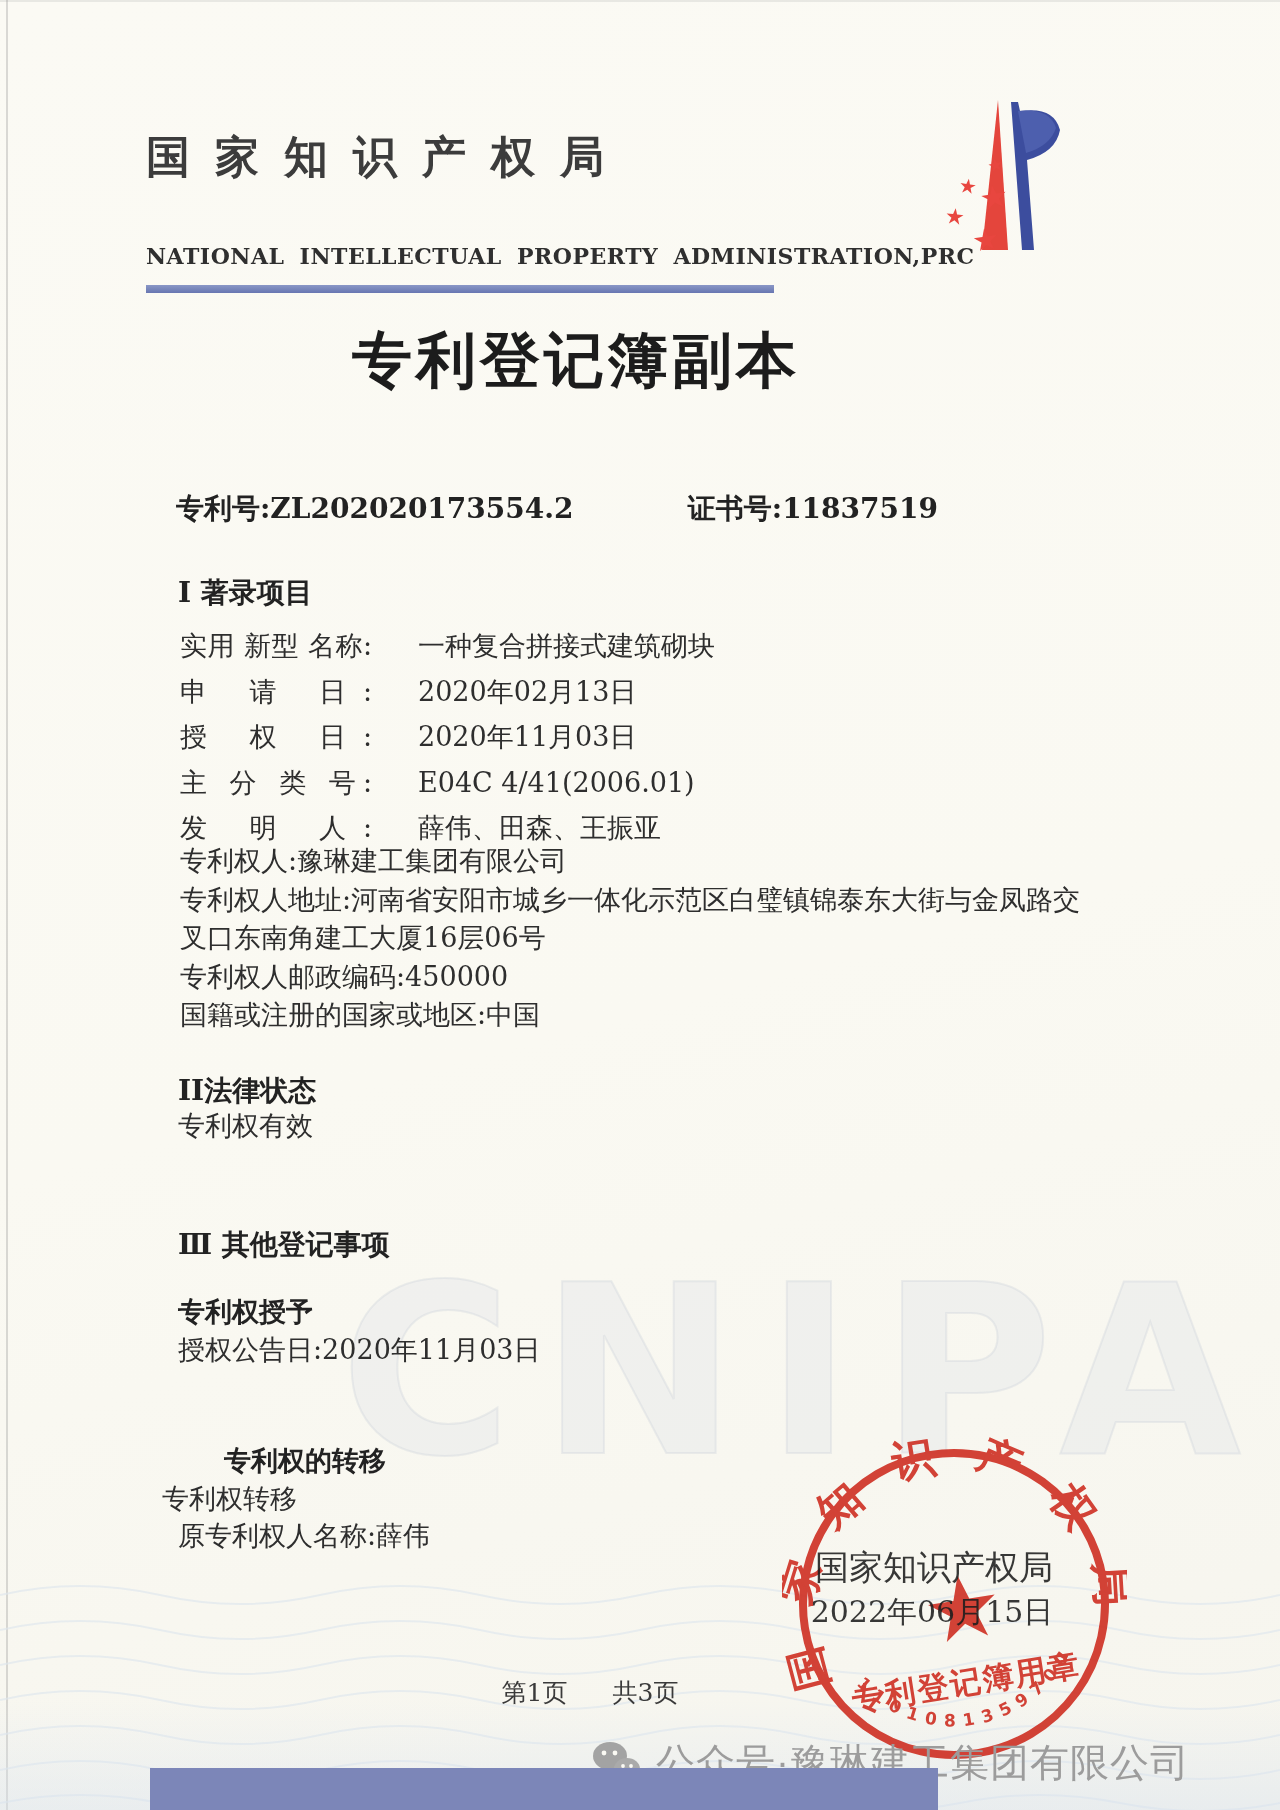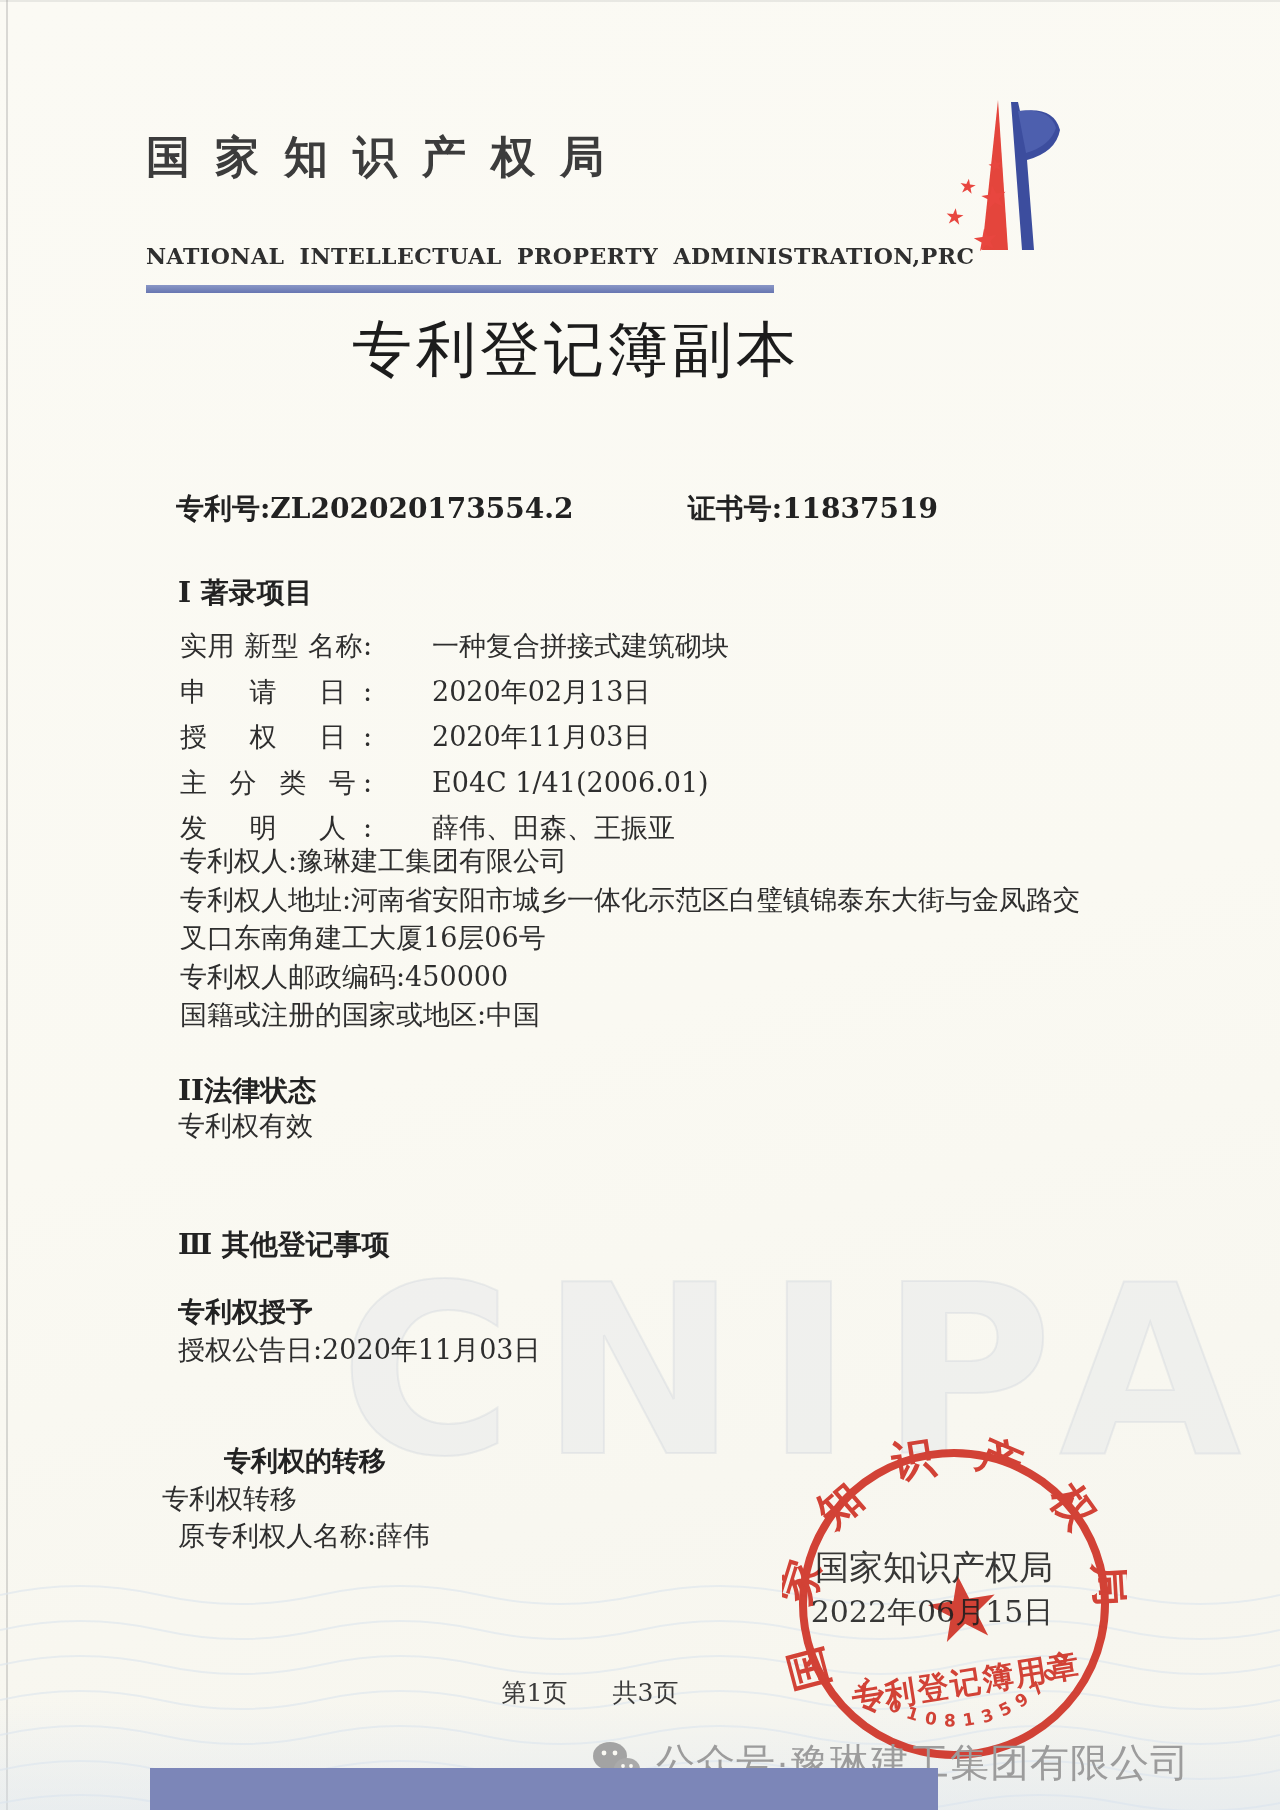--- a/index.html
+++ b/index.html
@@ -13,31 +13,31 @@
   .scan-edge-left { position:absolute; left:6px; top:0; width:2px; height:1810px; background:rgba(130,130,130,.28); }
   .scan-edge-top { position:absolute; left:0; top:0; width:1280px; height:2px; background:rgba(150,150,150,.18); }
 
   
   .agency-cn { position:absolute; left:146px; top:128px; font-size:44px; font-weight:700; letter-spacing:25px; color:#3c3c3c; white-space:nowrap; }
   .agency-en { position:absolute; left:146px; top:243px; font-size:22px; font-weight:700; letter-spacing:.5px; word-spacing:7px; color:#2f2f2f; white-space:nowrap; }
   .blue-rule { position:absolute; left:146px; top:285px; width:628px; height:8px; background:linear-gradient(#8a97c6,#6776b1); }
   .logo { position:absolute; left:878px; top:98px; width:185px; height:155px; }
 
   
-  .doc-title { position:absolute; left:0; top:310px; width:1152px; text-align:center; font-size:60px; font-weight:400; letter-spacing:4px; color:#1c1c1c; }
+  .doc-title { position:absolute; left:0; top:321px; width:1152px; text-align:center; font-size:60px; font-weight:700; letter-spacing:4px; color:#1c1c1c; }
 
   
   .numbers-row { position:absolute; left:176px; top:490px; width:762px; display:flex; justify-content:space-between; font-size:28px; font-weight:700; color:#222; }
 
   
   .sec-heading { position:absolute; font-size:28px; font-weight:700; color:#222; }
   .records { position:absolute; left:180px; top:628px; font-size:27px; }
   .record-row { display:flex; height:45.5px; align-items:baseline; }
   .record-label { display:inline-block; width:192px; text-align:justify; text-align-last:justify; }
-  .record-value { margin-left:60px; white-space:nowrap; }
+  .record-value { margin-left:46px; white-space:nowrap; }
 
   .holder-block { position:absolute; left:180px; top:842px; width:905px; font-size:27px; line-height:38.5px; }
 
   .plain-line { position:absolute; font-size:27px; color:#2e2e2e; }
 
   
   .stamp { position:absolute; left:782px; top:1432px; width:345px; height:345px; }
   .stamp svg { width:100%; height:100%; }
 
   
@@ -119,21 +119,21 @@
     <div class="record-row">
       <span class="record-label">申 请 日:</span>
       <span class="record-value">2020年02月13日</span>
     </div>
     <div class="record-row">
       <span class="record-label">授 权 日:</span>
       <span class="record-value">2020年11月03日</span>
     </div>
     <div class="record-row">
       <span class="record-label">主 分 类 号:</span>
-      <span class="record-value">E04C 1/41(2006.01)</span>
+      <span class="record-value">E04C 4/41(2006.01)</span>
     </div>
     <div class="record-row">
       <span class="record-label">发 明 人:</span>
       <span class="record-value">薛伟、田森、王振亚</span>
     </div>
   </div>
 
   <div class="holder-block">
     <div>专利权人:豫琳建工集团有限公司</div>
     <div>专利权人地址:河南省安阳市城乡一体化示范区白璧镇锦泰东大街与金凤路交叉口东南角建工大厦16层06号</div>

